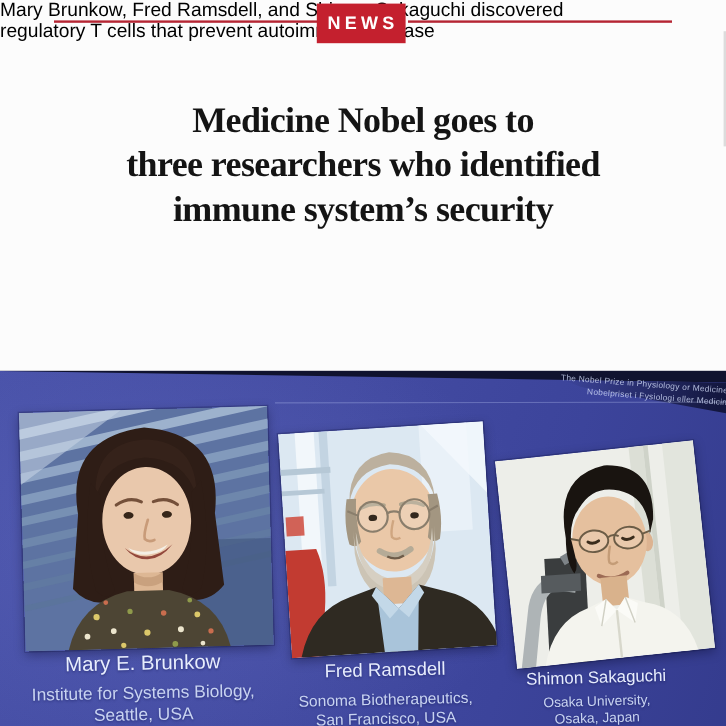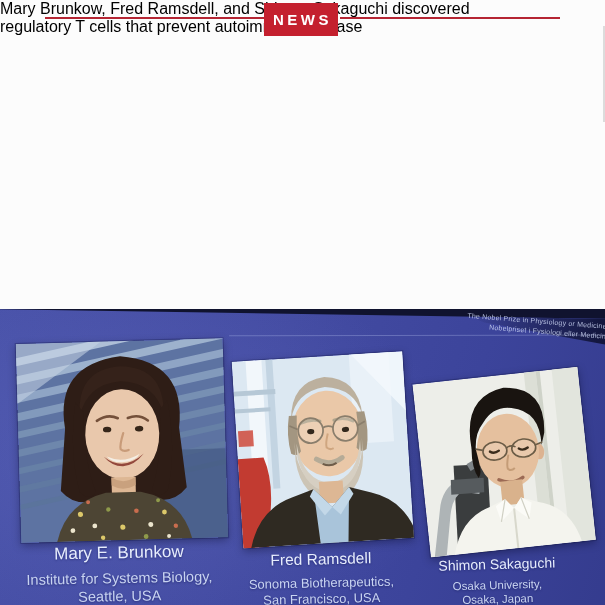--- a/index.html
+++ b/index.html
@@ -66,20 +66,25 @@
 
   <header>
     <span class="rule rule-left"></span>
     <div class="badge">
       <span>NEWS</span>
     </div>
     <span class="rule rule-right"></span>
     <span class="edge-mark"></span>
   </header>
 
+  <h1 class="headline">
+    <div>Medicine Nobel goes to</div>
+    <div>three researchers who identified</div>
+    <div>immune system’s security</div>
+  </h1>
 
   <p class="dek">
     </p>
     <div>Mary Brunkow, Fred Ramsdell, and Shimon Sakaguchi discovered</div>
     <div>regulatory T cells that prevent autoimmune disease</div>
   <p></p>
 
   <figure class="photo">
     <div class="screen">
 

